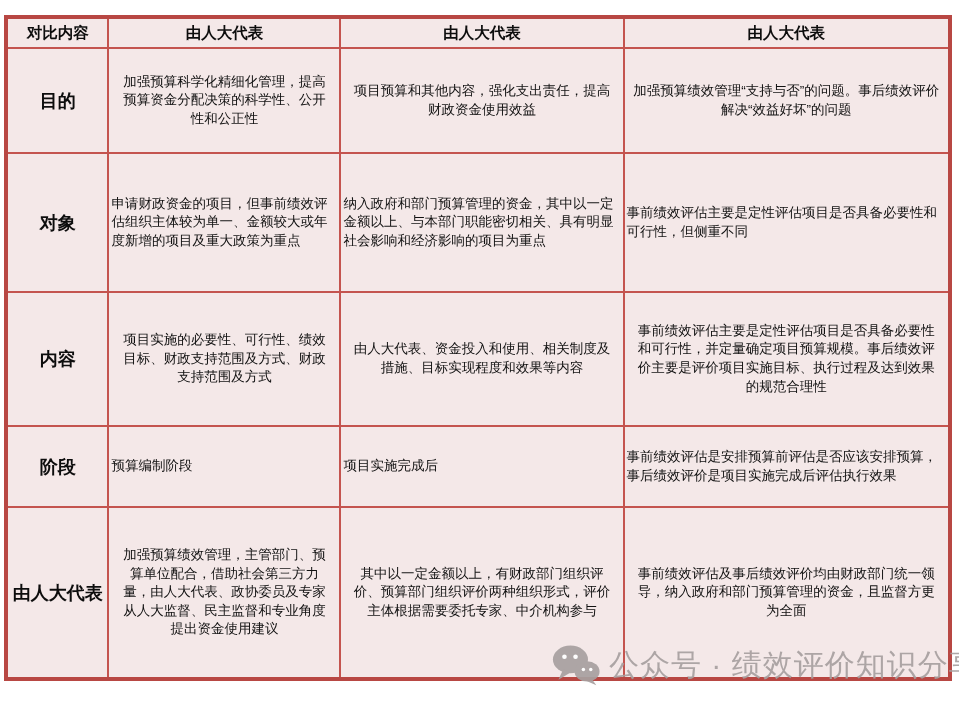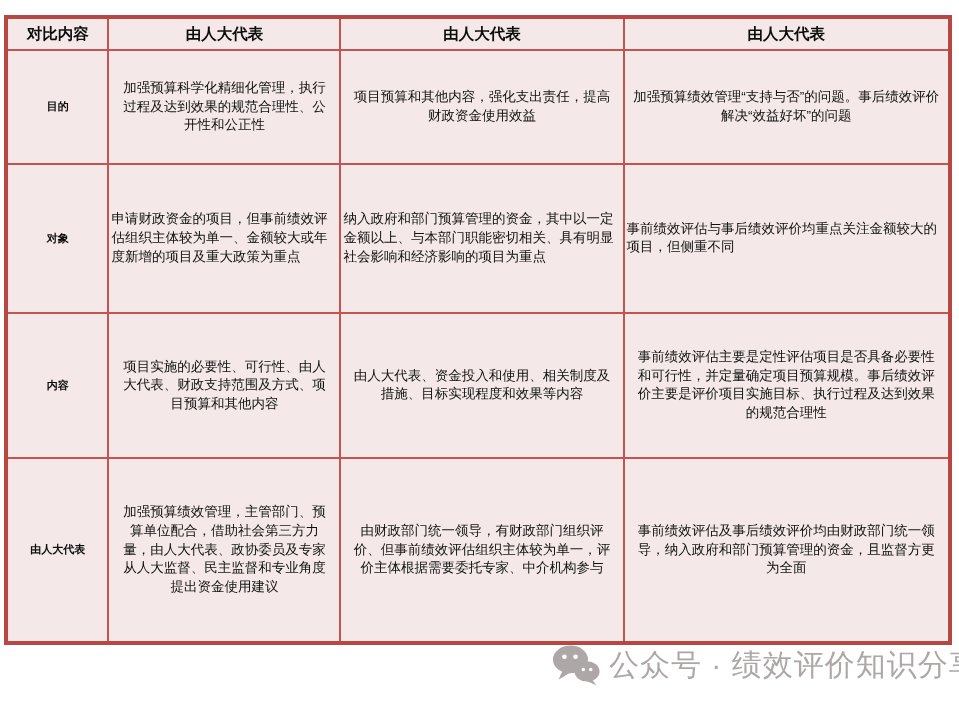--- a/index.html
+++ b/index.html
@@ -18,21 +18,21 @@
   }
   table.cmp td,table.cmp th{
     border:2px solid #c4544f;
     vertical-align:middle;
     overflow:hidden;
   }
   th.hdr{
     font-size:15.5px;font-weight:bold;text-align:center;padding:2px;
   }
   td.lbl{
-    font-size:11px;font-weight:bold;text-align:center;padding:2px;
+    font-size:18px;font-weight:bold;text-align:center;padding:2px;
   }
   td.body{
     font-size:13.5px;line-height:1.38;color:#111;
   }
   td.c{text-align:center;padding:2px 7px;}
   td.l{text-align:left;padding:2px 2px;}
   .watermark{
     position:absolute;left:552px;top:644px;
     display:flex;align-items:center;
     color:#a7a0a0;opacity:.92;
@@ -55,40 +55,46 @@
   </colgroup>
   <tbody>
       <tr style="height:31px">
     <th class="hdr">对比内容</th>
     <th class="hdr">由人大代表</th>
     <th class="hdr">由人大代表</th>
     <th class="hdr">由人大代表</th>
   </tr>
   <tr style="height:105px">
     <td class="lbl">目的</td>
-    <td class="body c">加强预算科学化精细化管理，执行过程及达到效果的规范合理性、公开性和公正性</td>
+    <td class="body c">加强预算科学化精细化管理，提高预算资金分配决策的科学性、公开性和公正性</td>
     <td class="body c">项目预算和其他内容，强化支出责任，提高财政资金使用效益</td>
     <td class="body c">加强预算绩效管理“支持与否”的问题。事后绩效评价解决“效益好坏”的问题</td>
   </tr>
   <tr style="height:139px">
     <td class="lbl">对象</td>
     <td class="body l">申请财政资金的项目，但事前绩效评估组织主体较为单一、金额较大或年度新增的项目及重大政策为重点</td>
     <td class="body l">纳入政府和部门预算管理的资金，其中以一定金额以上、与本部门职能密切相关、具有明显社会影响和经济影响的项目为重点</td>
-    <td class="body l">事前绩效评估与事后绩效评价均重点关注金额较大的项目，但侧重不同</td>
+    <td class="body l">事前绩效评估主要是定性评估项目是否具备必要性和可行性，但侧重不同</td>
   </tr>
   <tr style="height:134px">
     <td class="lbl">内容</td>
-    <td class="body c">项目实施的必要性、可行性、由人大代表、财政支持范围及方式、项目预算和其他内容</td>
+    <td class="body c">项目实施的必要性、可行性、绩效目标、财政支持范围及方式、财政支持范围及方式</td>
     <td class="body c">由人大代表、资金投入和使用、相关制度及措施、目标实现程度和效果等内容</td>
     <td class="body c">事前绩效评估主要是定性评估项目是否具备必要性和可行性，并定量确定项目预算规模。事后绩效评价主要是评价项目实施目标、执行过程及达到效果的规范合理性</td>
+  </tr>
+  <tr style="height:81px">
+    <td class="lbl">阶段</td>
+    <td class="body l">预算编制阶段</td>
+    <td class="body l">项目实施完成后</td>
+    <td class="body l">事前绩效评估是安排预算前评估是否应该安排预算，事后绩效评价是项目实施完成后评估执行效果</td>
   </tr>
   <tr style="height:172px">
     <td class="lbl">由人大代表</td>
     <td class="body c">加强预算绩效管理，主管部门、预算单位配合，借助社会第三方力量，由人大代表、政协委员及专家从人大监督、民主监督和专业角度提出资金使用建议</td>
-    <td class="body c">由财政部门统一领导，有财政部门组织评价、但事前绩效评估组织主体较为单一，评价主体根据需要委托专家、中介机构参与</td>
+    <td class="body c">其中以一定金额以上，有财政部门组织评价、预算部门组织评价两种组织形式，评价主体根据需要委托专家、中介机构参与</td>
     <td class="body c">事前绩效评估及事后绩效评价均由财政部门统一领导，纳入政府和部门预算管理的资金，且监督方更为全面</td>
   </tr>
 </tbody>
   </table>
 
 <div class="watermark">
   <svg class="wm-icon" width="48" height="42" viewBox="0 0 52 44">
     <g fill="#a7a0a0">
       <ellipse cx="20" cy="16" rx="19" ry="15"></ellipse>
       <path d="M12 27 L7 38 L20 30 Z"></path>

